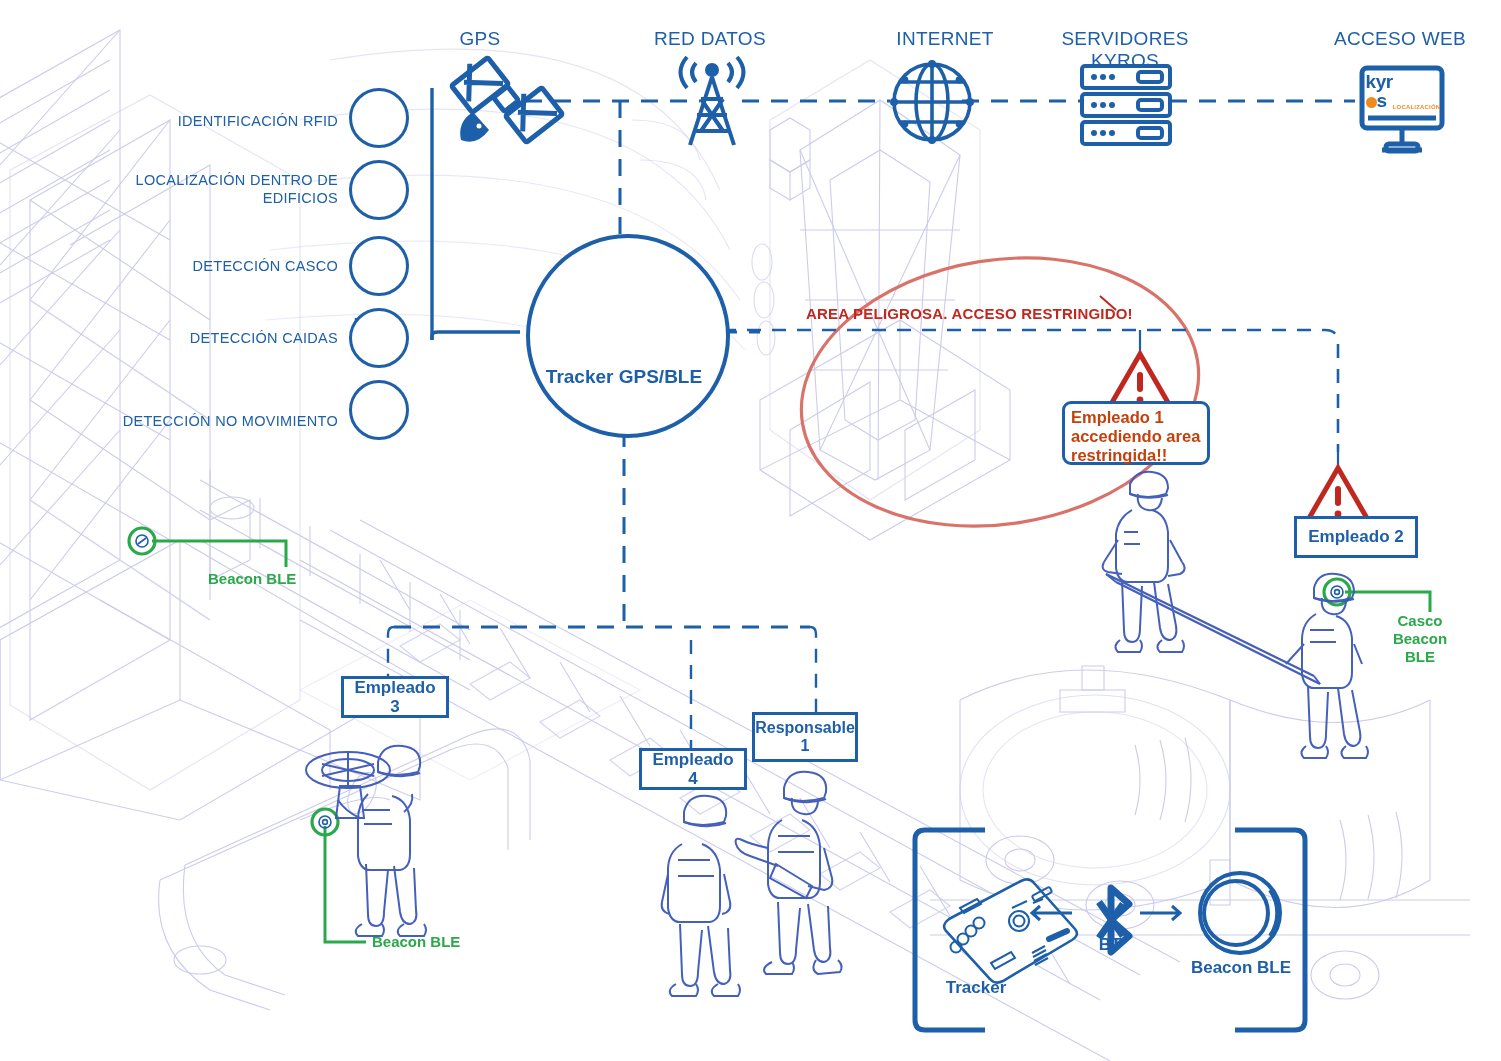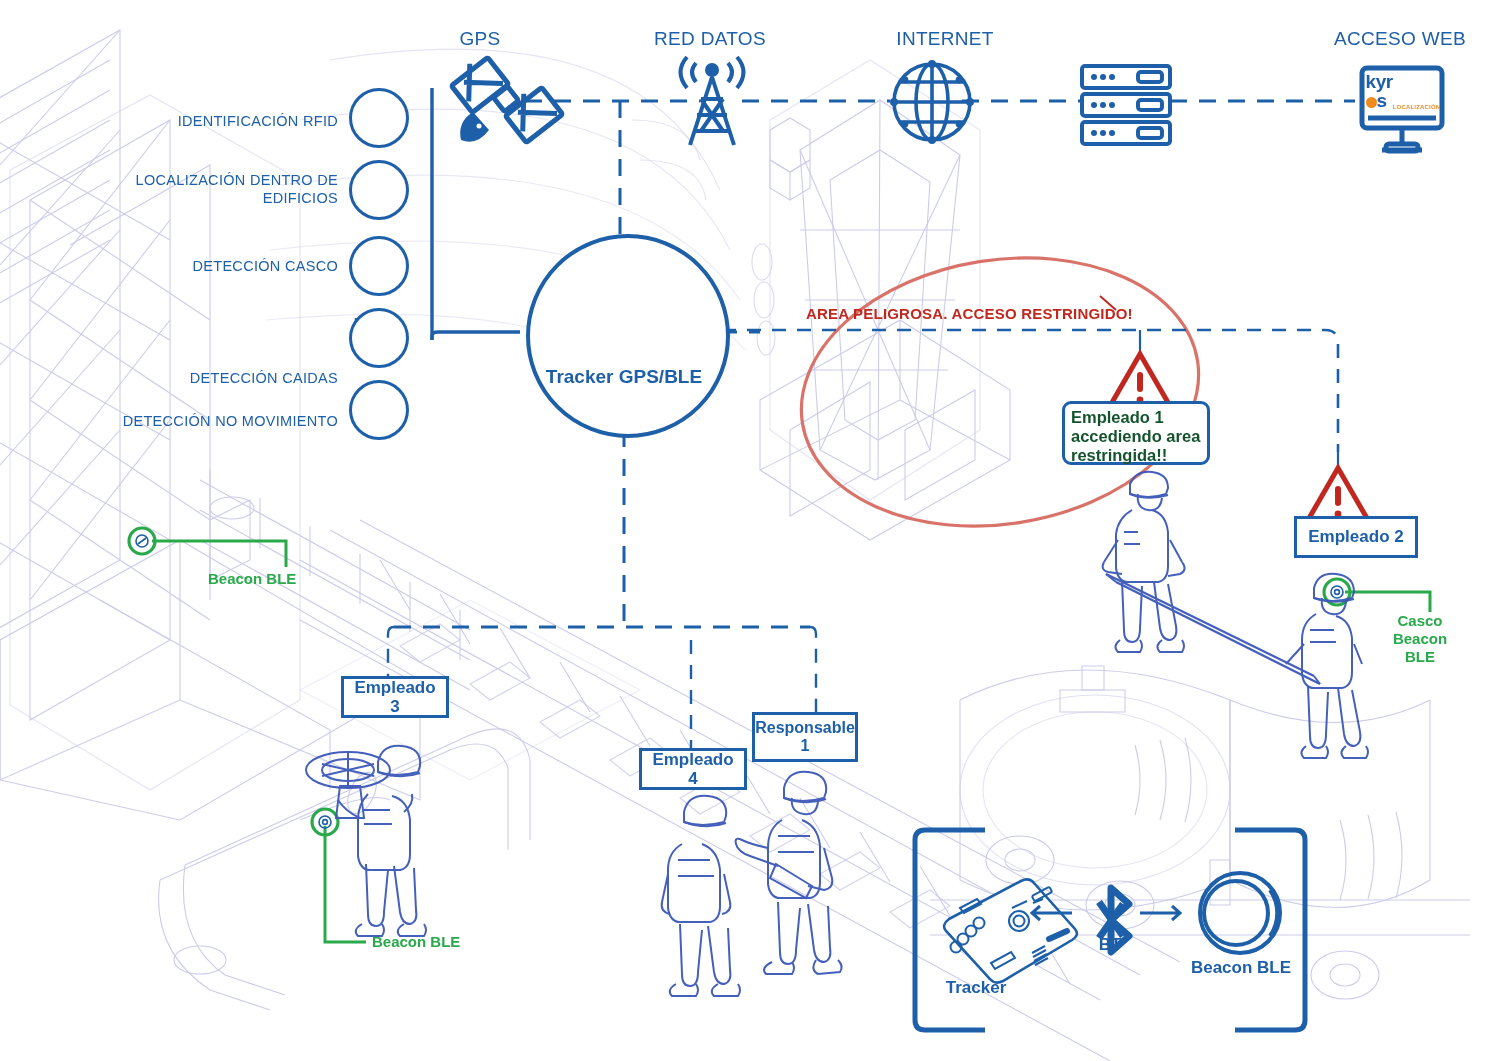--- a/index.html
+++ b/index.html
@@ -12,21 +12,21 @@
 
   .lbl{position:absolute;color:#1d5fa8;font-weight:normal;letter-spacing:.3px;}
   .hdr{font-size:19px;text-align:center;line-height:1.15;text-transform:uppercase;}
   .feat{font-size:14.5px;text-align:right;line-height:1.25;text-transform:uppercase;}
   .chip{position:absolute;border:3px solid #1d5fa8;border-radius:0;background:#fff;
         color:#1d5fa8;font-weight:bold;font-size:17px;text-align:center;
         display:flex;align-items:center;justify-content:center;line-height:1.12;padding:4px 8px;
         box-sizing:border-box;}
   .chip.small{font-size:16px;}
   .alertbox{position:absolute;border:3px solid #1d5fa8;border-radius:9px;background:#fff;
-        color:#14532d;font-weight:bold;font-size:16.5px;line-height:1.14;padding:4px 6px;
+        color:#c2410c;font-weight:bold;font-size:16.5px;line-height:1.14;padding:4px 6px;
         box-sizing:border-box;text-align:left;}
   .green{position:absolute;color:#2aa94b;font-weight:bold;font-size:15px;line-height:1.2;}
   .danger{position:absolute;color:#c0281f;font-weight:bold;font-size:15px;letter-spacing:.2px;}
   .circ{position:absolute;border:3px solid #1d5fa8;border-radius:50%;background:#fff;}
   .trkcirc{position:absolute;width:196px;height:196px;border:4px solid #1d5fa8;border-radius:50%;
            background:#fff;}
   .trklabel{position:absolute;color:#1d5fa8;font-weight:bold;font-size:19px;text-align:center;width:196px;}
   .btlabel{position:absolute;color:#1d5fa8;font-weight:bold;font-size:17px;text-align:center;}
 </style>
 </head>
@@ -453,26 +453,29 @@
       <g stroke="#1d5fa8" stroke-width="1.6" fill="none">
         <circle cx="1337" cy="592" r="6"></circle>
           <circle cx="1337" cy="592" r="2.4"></circle>
       </g>
     </g>
   </svg>
 
   <div class="lbl hdr" style="left:420px;top:28px;width:120px;">GPS</div>
   <div class="lbl hdr" style="left:620px;top:28px;width:180px;">RED DATOS</div>
   <div class="lbl hdr" style="left:855px;top:28px;width:180px;">INTERNET</div>
+  <div class="lbl hdr" style="left:1035px;top:28px;width:180px;">
+    <span>SERVIDORES KYROS</span>
+  </div>
   <div class="lbl hdr" style="left:1310px;top:28px;width:180px;">ACCESO WEB</div>
 
   <div class="lbl feat" style="left:90px;top:96px;width:248px;margin-top:16px;">IDENTIFICACIÓN RFID</div>
   <div class="lbl feat" style="left:90px;top:171px;width:248px;">LOCALIZACIÓN DENTRO DE EDIFICIOS</div>
   <div class="lbl feat" style="left:90px;top:257px;width:248px;">DETECCIÓN CASCO</div>
-  <div class="lbl feat" style="left:90px;top:329px;width:248px;margin-top:40px;">DETECCIÓN CAIDAS</div>
+  <div class="lbl feat" style="left:90px;top:329px;width:248px;">DETECCIÓN CAIDAS</div>
   <div class="lbl feat" style="left:90px;top:412px;width:248px;">DETECCIÓN NO MOVIMIENTO</div>
 
   <div class="circ" style="left:349px;top:88px;width:54px;height:54px;"></div>
   <div class="circ" style="left:349px;top:160px;width:54px;height:54px;"></div>
   <div class="circ" style="left:349px;top:236px;width:54px;height:54px;"></div>
   <div class="circ" style="left:349px;top:308px;width:54px;height:54px;"></div>
   <div class="circ" style="left:349px;top:380px;width:54px;height:54px;"></div>
 
   <div class="trkcirc" style="left:526px;top:234px;"></div>
   <div class="trklabel" style="left:526px;top:366px;">Tracker GPS/BLE</div>

